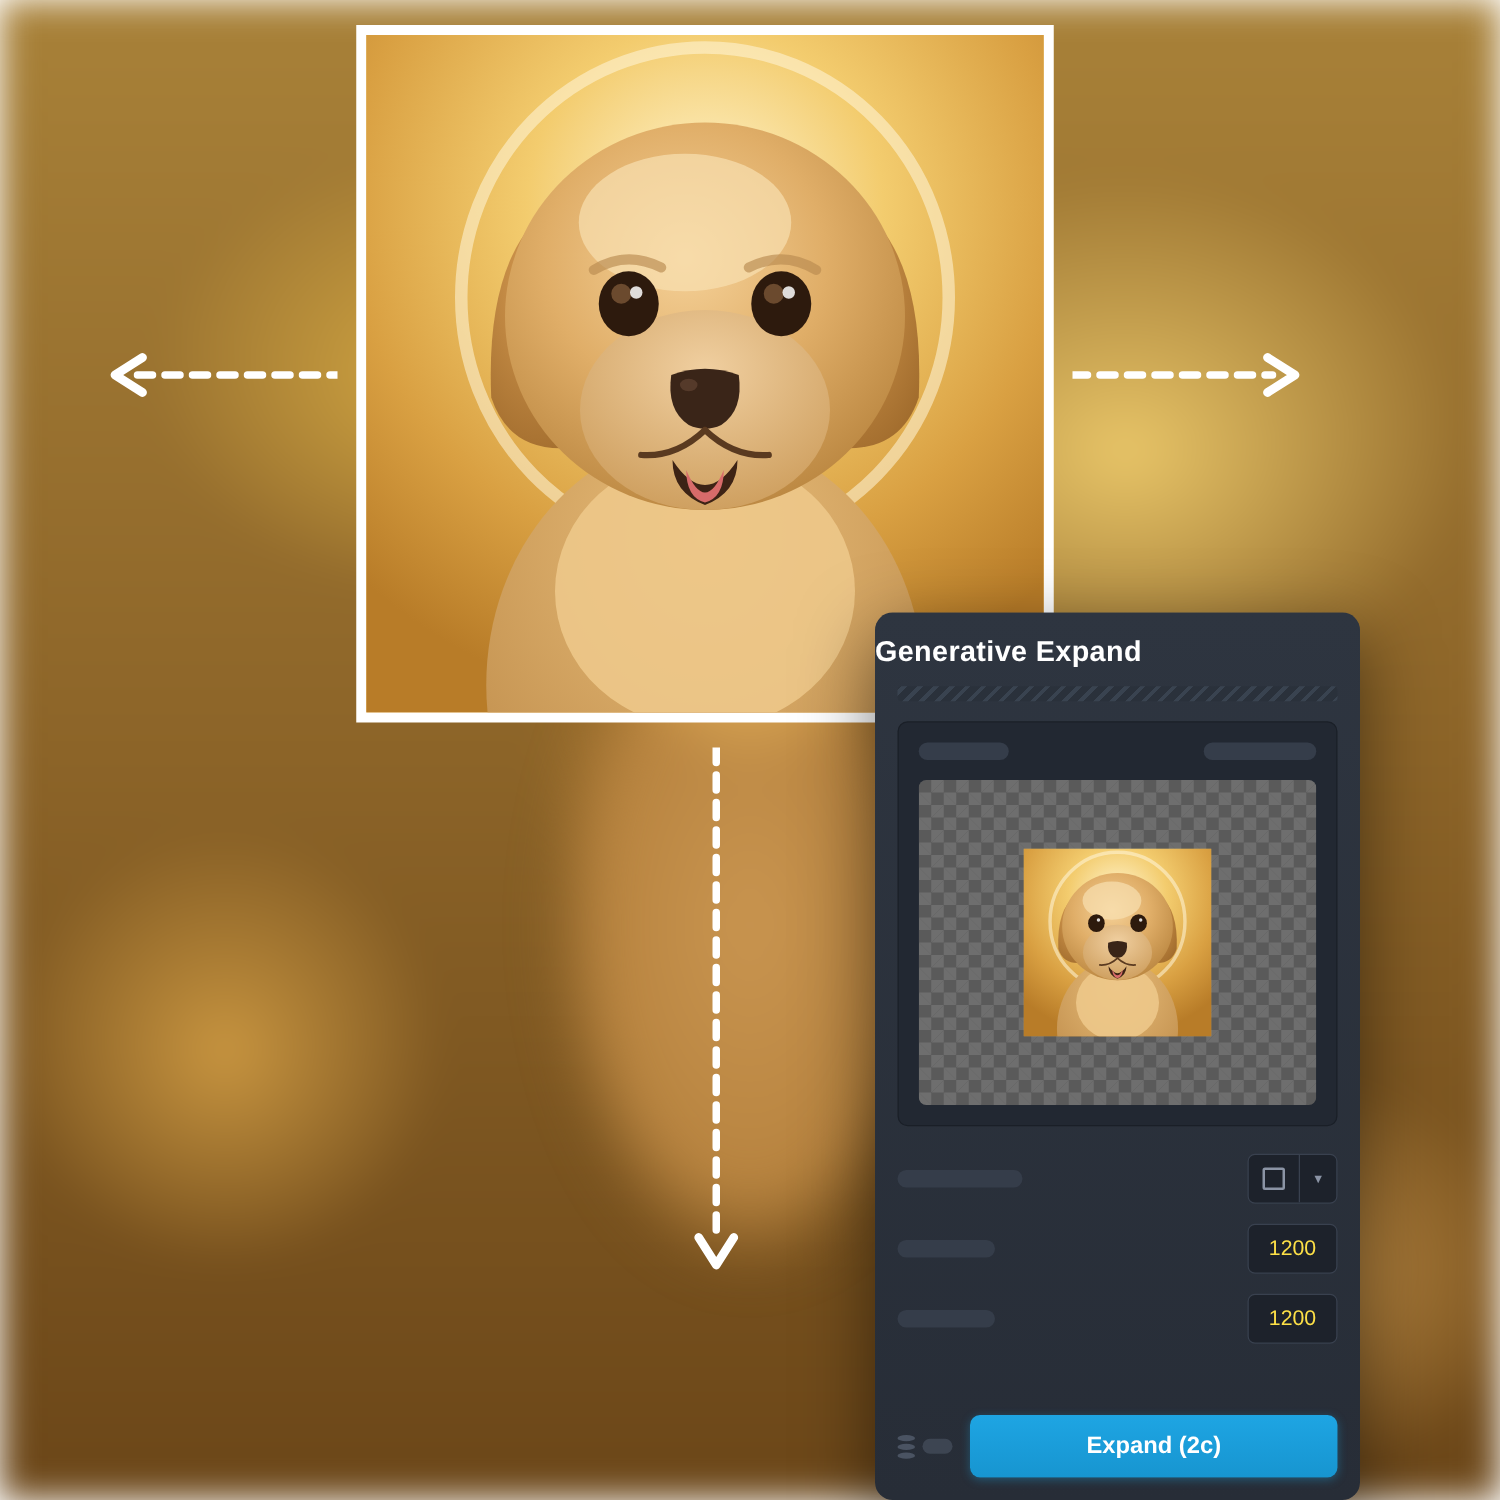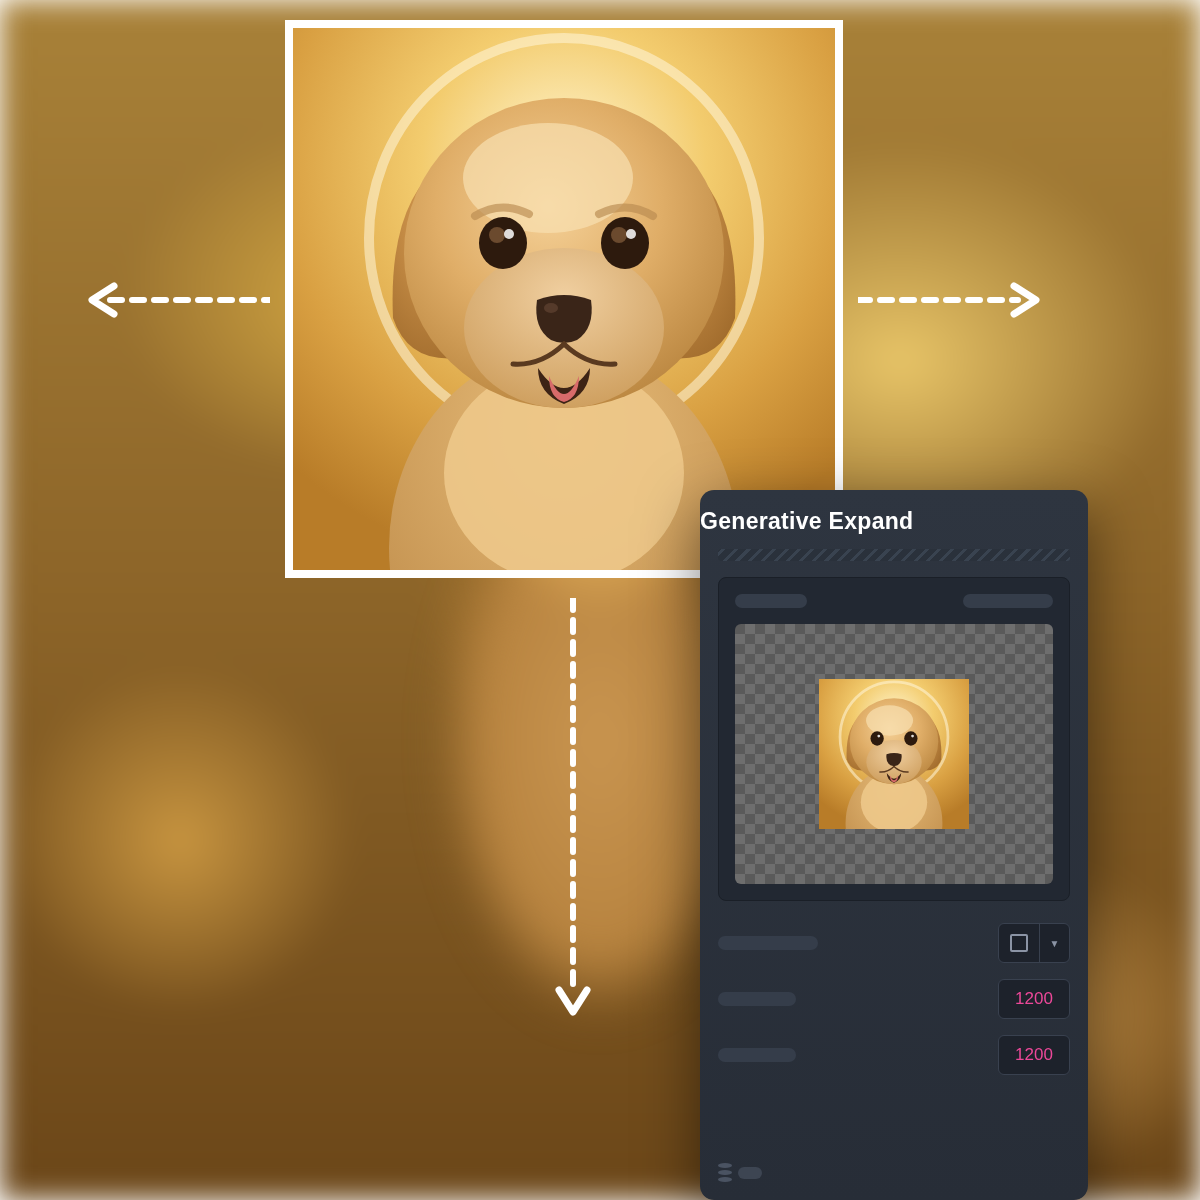--- a/index.html
+++ b/index.html
@@ -215,21 +215,21 @@
       color: #8b94a5;
       font-size: 10px;
     }
     
     .num-input {
       width: 72px;
       height: 40px;
       background: #1d222b;
       border: 1px solid #39414f;
       border-radius: 6px;
-      color: #ec4899;
+      color: #fde047;
       font-size: 17px;
       text-align: center;
       display: flex;
       align-items: center;
       justify-content: center;
     }
     
     .panel-footer {
       position: absolute;
       left: 18px;
@@ -427,14 +427,15 @@
 
   <div class="panel-footer">
     <div class="credits-badge">
       <div class="credits-icon">
         <div class="coin"></div>
         <div class="coin"></div>
         <div class="coin"></div>
       </div>
       <div class="credits-pill"></div>
     </div>
+    <div class="expand-btn">Expand (2c)</div>
   </div>
 </div>
 
 </body></html>

